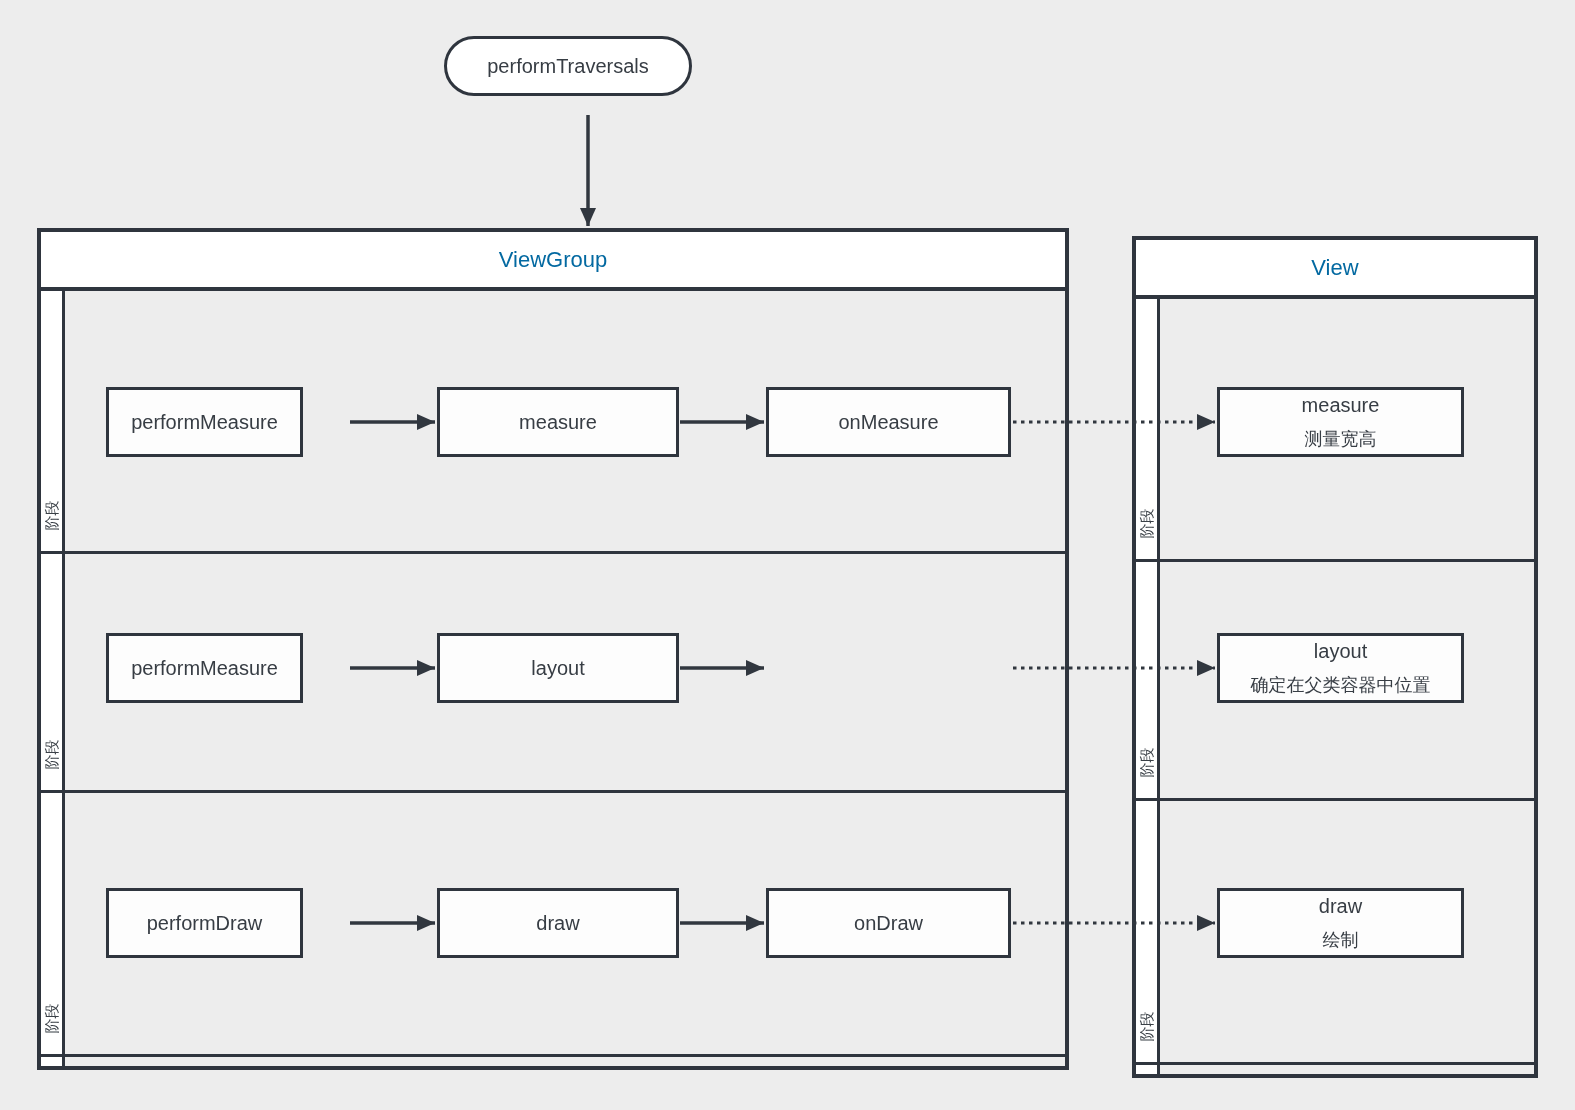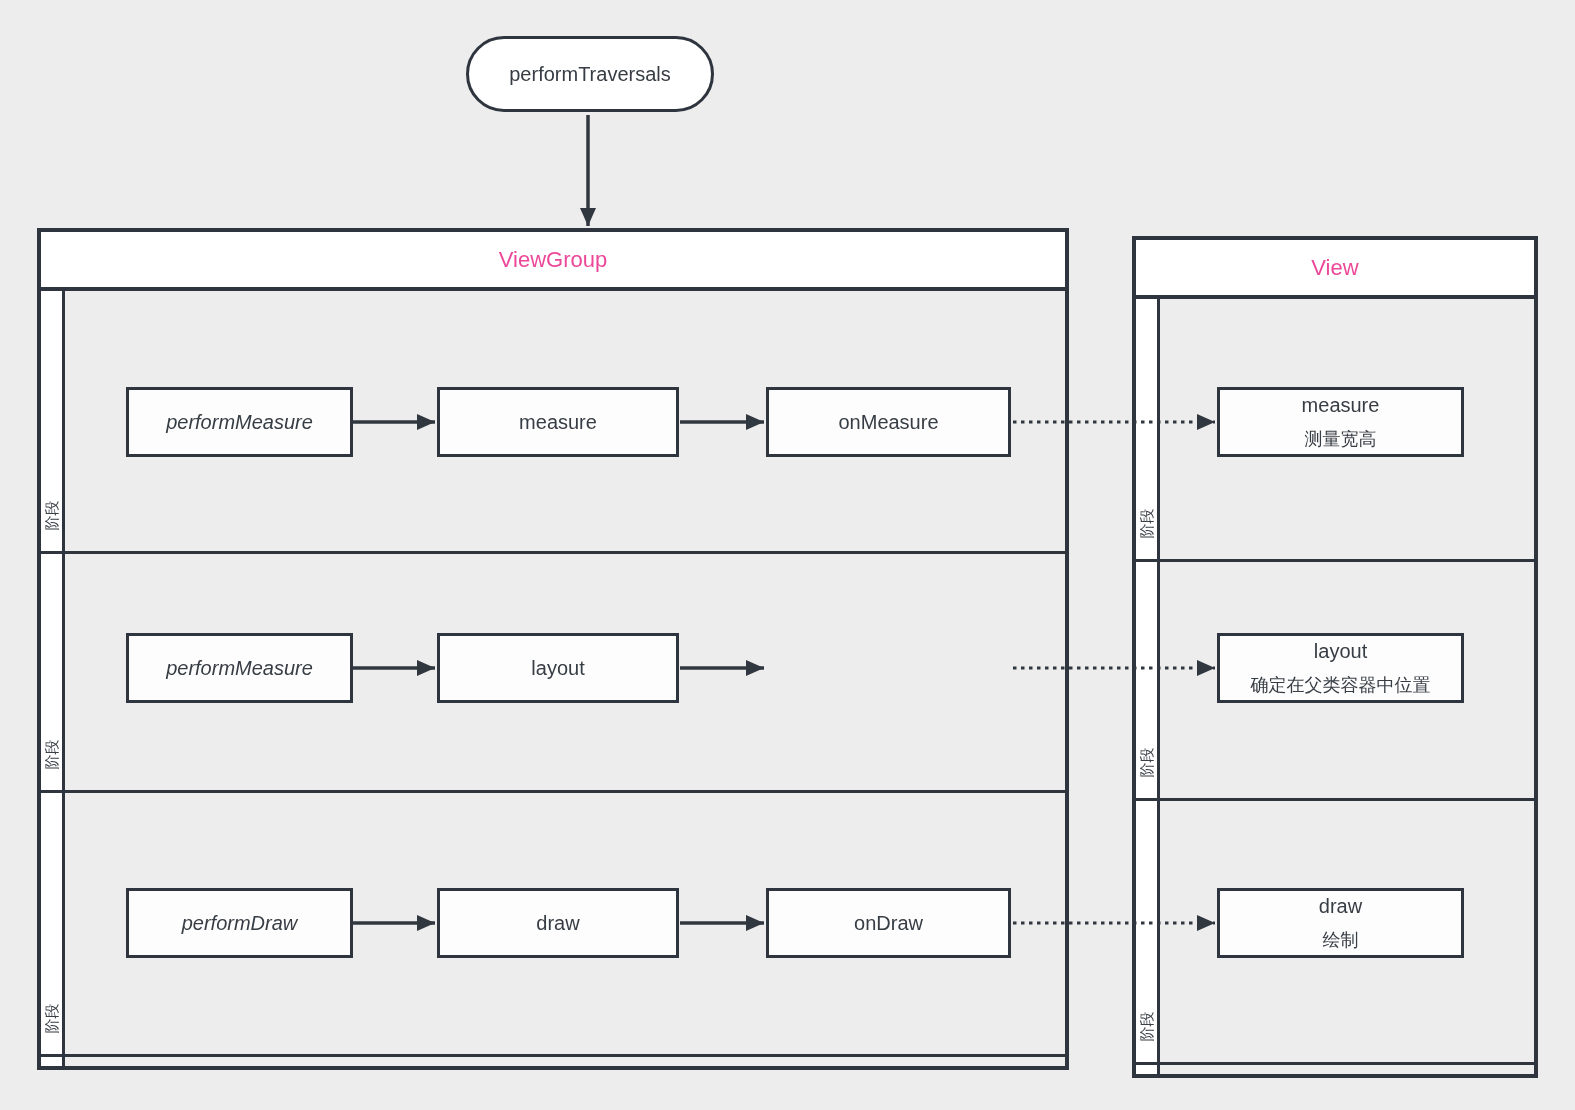--- a/index.html
+++ b/index.html
@@ -2,46 +2,46 @@
 <html><head>
 <meta charset="utf-8">
 <style>
   html,body{margin:0;padding:0;background:#ededed;}
   body{font-family:"Liberation Sans","DejaVu Sans",sans-serif;color:#3a4047;}
   #canvas{position:relative;width:1575px;height:1110px;background:#ededed;overflow:hidden;}
 
   
   .pool{position:absolute;box-sizing:border-box;border:4px solid #2f353e;background:#ededed;display:flex;flex-direction:column;}
   .pool-title{height:55px;flex:0 0 55px;background:#ffffff;border-bottom:4px solid #2f353e;
-              display:flex;align-items:center;justify-content:center;font-size:22px;color:#ec4899;}
+              display:flex;align-items:center;justify-content:center;font-size:22px;color:#0369a1;}
   .lane{display:flex;border-bottom:3px solid #2f353e;}
   .lane:last-of-type{border-bottom:none;}
   .lane-label{flex:0 0 21px;width:21px;background:#ffffff;border-right:3px solid #2f353e;position:relative;}
   .lane-label span{position:absolute;left:50%;bottom:26px;white-space:nowrap;font-size:15px;color:#3a4047;
                    transform:translateX(-50%) rotate(-90deg);transform-origin:center center;}
   .lane-body{flex:1;background:#ededed;}
   .lane-footer{flex:1 1 auto;display:flex;}
   .lane-footer .lane-label{border-right:3px solid #2f353e;}
   #viewgroup-pool{left:37px;top:228px;width:1032px;height:842px;}
   #view-pool{left:1132px;top:236px;width:406px;height:842px;}
   .lane-1{flex:0 0 260px;}
   .lane-2{flex:0 0 236px;}
   .lane-3{flex:0 0 261px;}
 
   
   .node{position:absolute;box-sizing:border-box;background:#fdfdfd;border:3px solid #2f353e;
         display:flex;flex-direction:column;align-items:center;justify-content:center;
         font-size:20px;color:#373d44;z-index:5;}
   .node .sub{font-size:18px;margin-top:10px;}
-  #start-node{left:466px;top:36px;width:248px;height:76px;border-radius:39px;background:#ffffff;}
+  #start-node{left:444px;top:36px;width:248px;height:60px;border-radius:39px;background:#ffffff;}
 
   .row-1{top:387px;height:70px;}
   .row-2{top:633px;height:70px;}
   .row-3{top:888px;height:70px;}
-  .vg-col-1{left:126px;width:227px;font-style:italic;}
+  .vg-col-1{left:106px;width:197px;}
   .vg-col-2{left:437px;width:242px;}
   .vg-col-3{left:766px;width:245px;justify-content:center;}
   .view-col{left:1217px;width:247px;}
 
   
   #arrow-layer{position:absolute;left:0;top:0;width:1575px;height:1110px;z-index:8;pointer-events:none;}
   .arrow-line{stroke:#31373f;stroke-width:3.5;fill:none;}
   .arrow-dotted{stroke:#31373f;stroke-width:3;fill:none;stroke-dasharray:3.5 4.5;}
 </style>
 </head>

